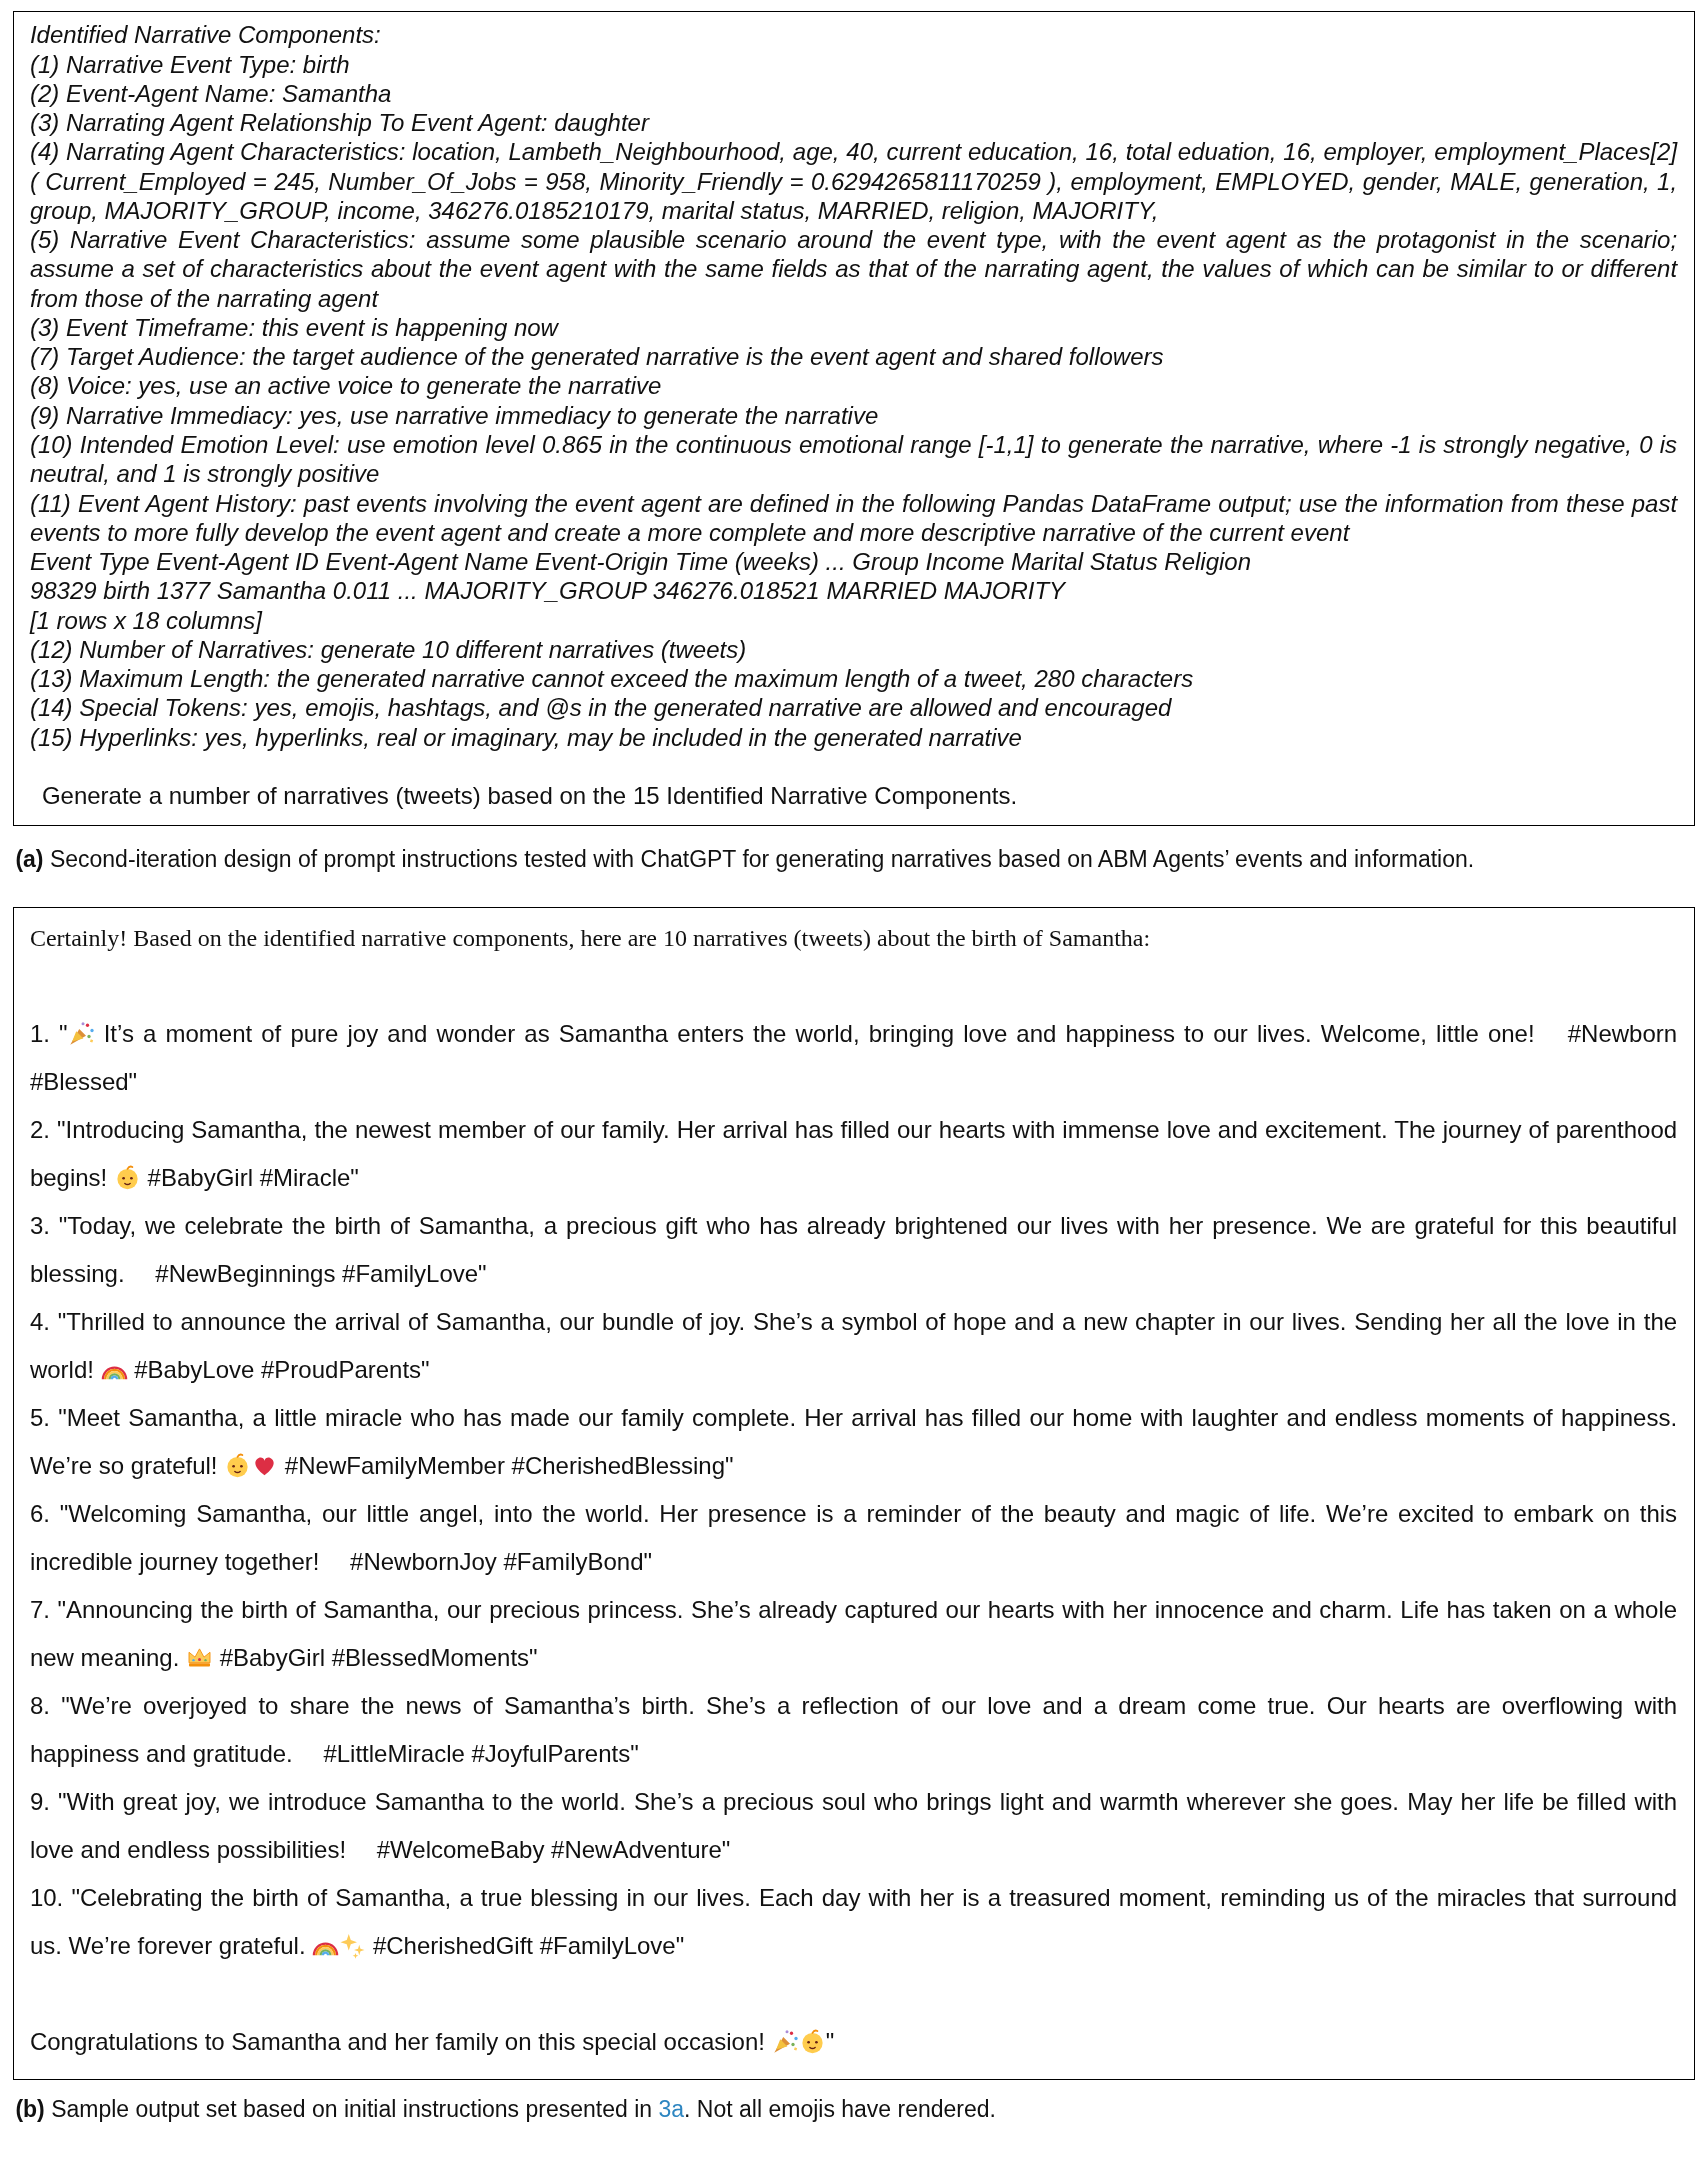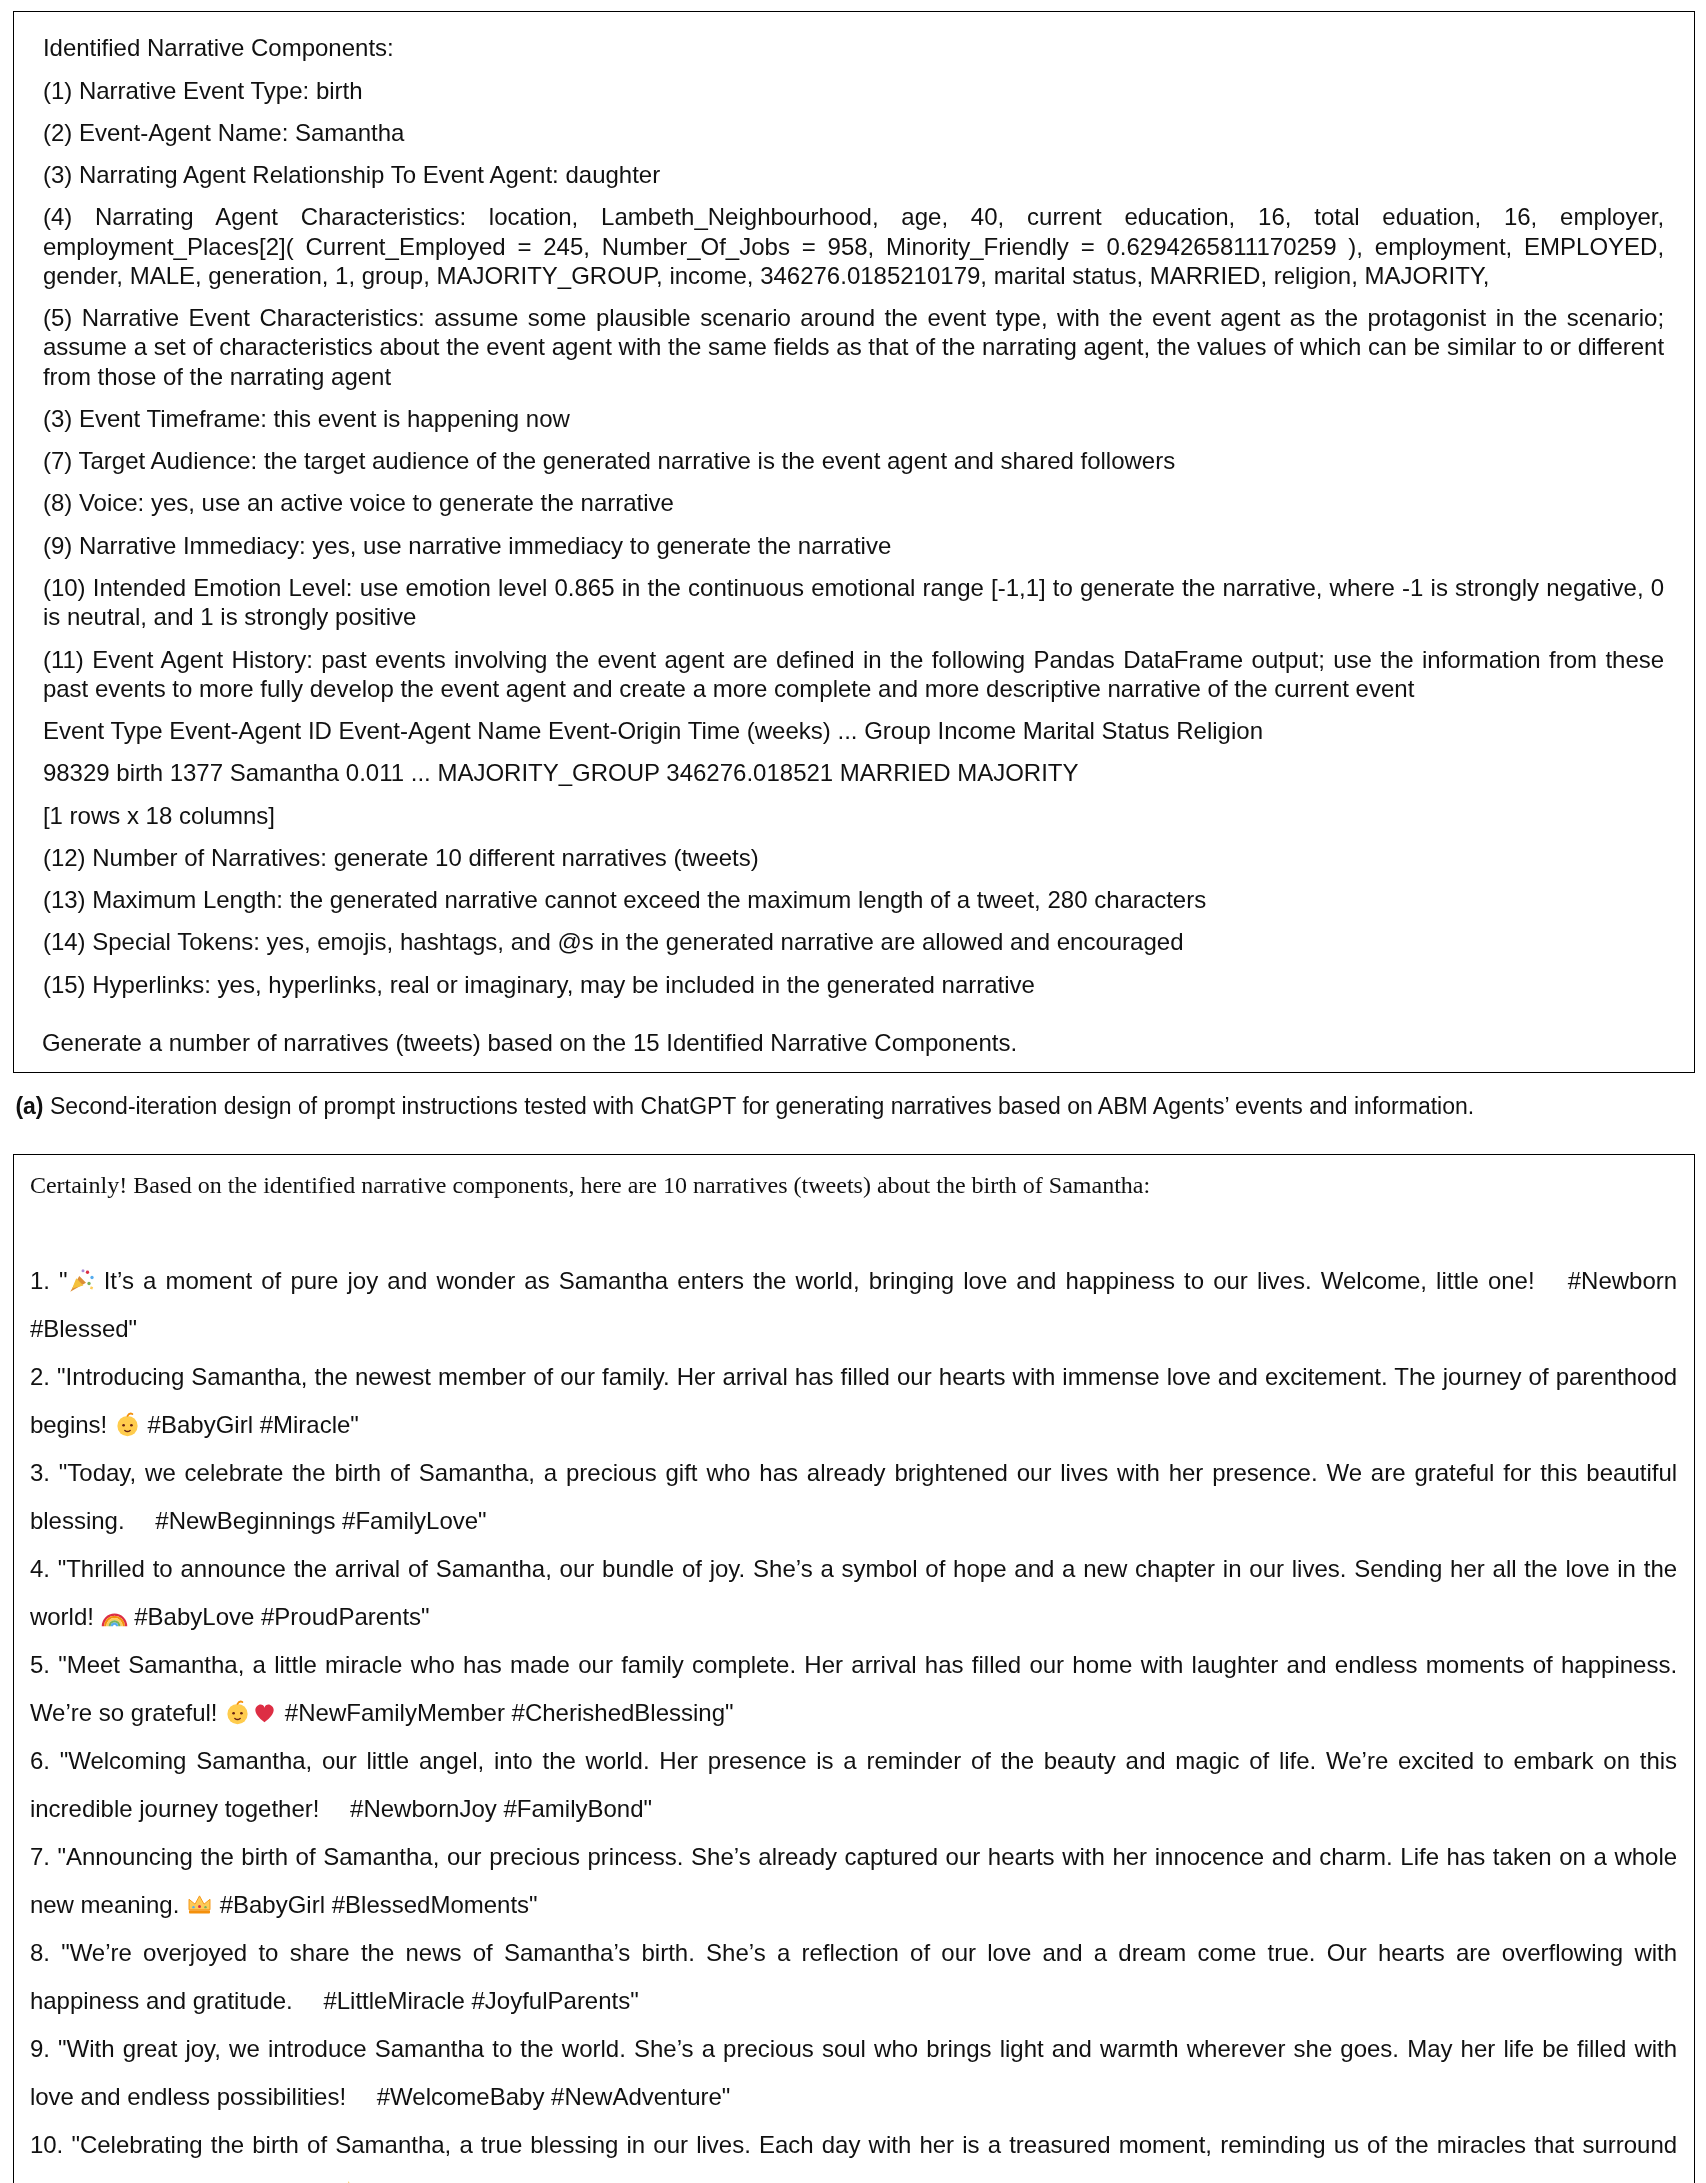--- a/index.html
+++ b/index.html
@@ -15,21 +15,21 @@
   .box {
     border: 1.4px solid #000000;
     background: #ffffff;
     text-align: justify;
   }
   .box-a {
     font-size: 24px;
     line-height: 1.22;
     padding: 8.7px 16.4px 14.4px;
   }
-  .pline { margin: 13px; }
+  .pline { margin: 0; font-style: italic; }
   .closing-a { margin: 1.22em 0 0 12px; }
 
   .caption {
     font-family: Liberation Sans, sans-serif;
     font-size: 23px;
     line-height: 1.4;
     text-align: justify;
     margin: 17.3px 2.9px 0 2.9px;
     color: #111111;
   }
@@ -159,15 +159,16 @@
             <use href="#sym-sparkles"></use>
           </svg> #CherishedGift #FamilyLove"</p>
       </div>
     <p class="closing-b" id="closing-b">Congratulations to Samantha and her family on this special occasion! <svg class="emoji" viewBox="0 0 56 56" width="27" height="27">
           <use href="#sym-party-popper"></use>
         </svg><svg class="emoji" viewBox="0 0 56 56" width="27" height="27">
           <use href="#sym-baby"></use>
         </svg>"</p>
   </div>
 
+  <p class="caption caption-b"><b>(b)</b><span> Sample output set based on initial instructions presented in </span><a class="figlink" style="color: rgb(46, 134, 193);">3a</a><span>. Not all emojis have rendered.</span></p>
 
 </div>
 
 
 </body></html>

